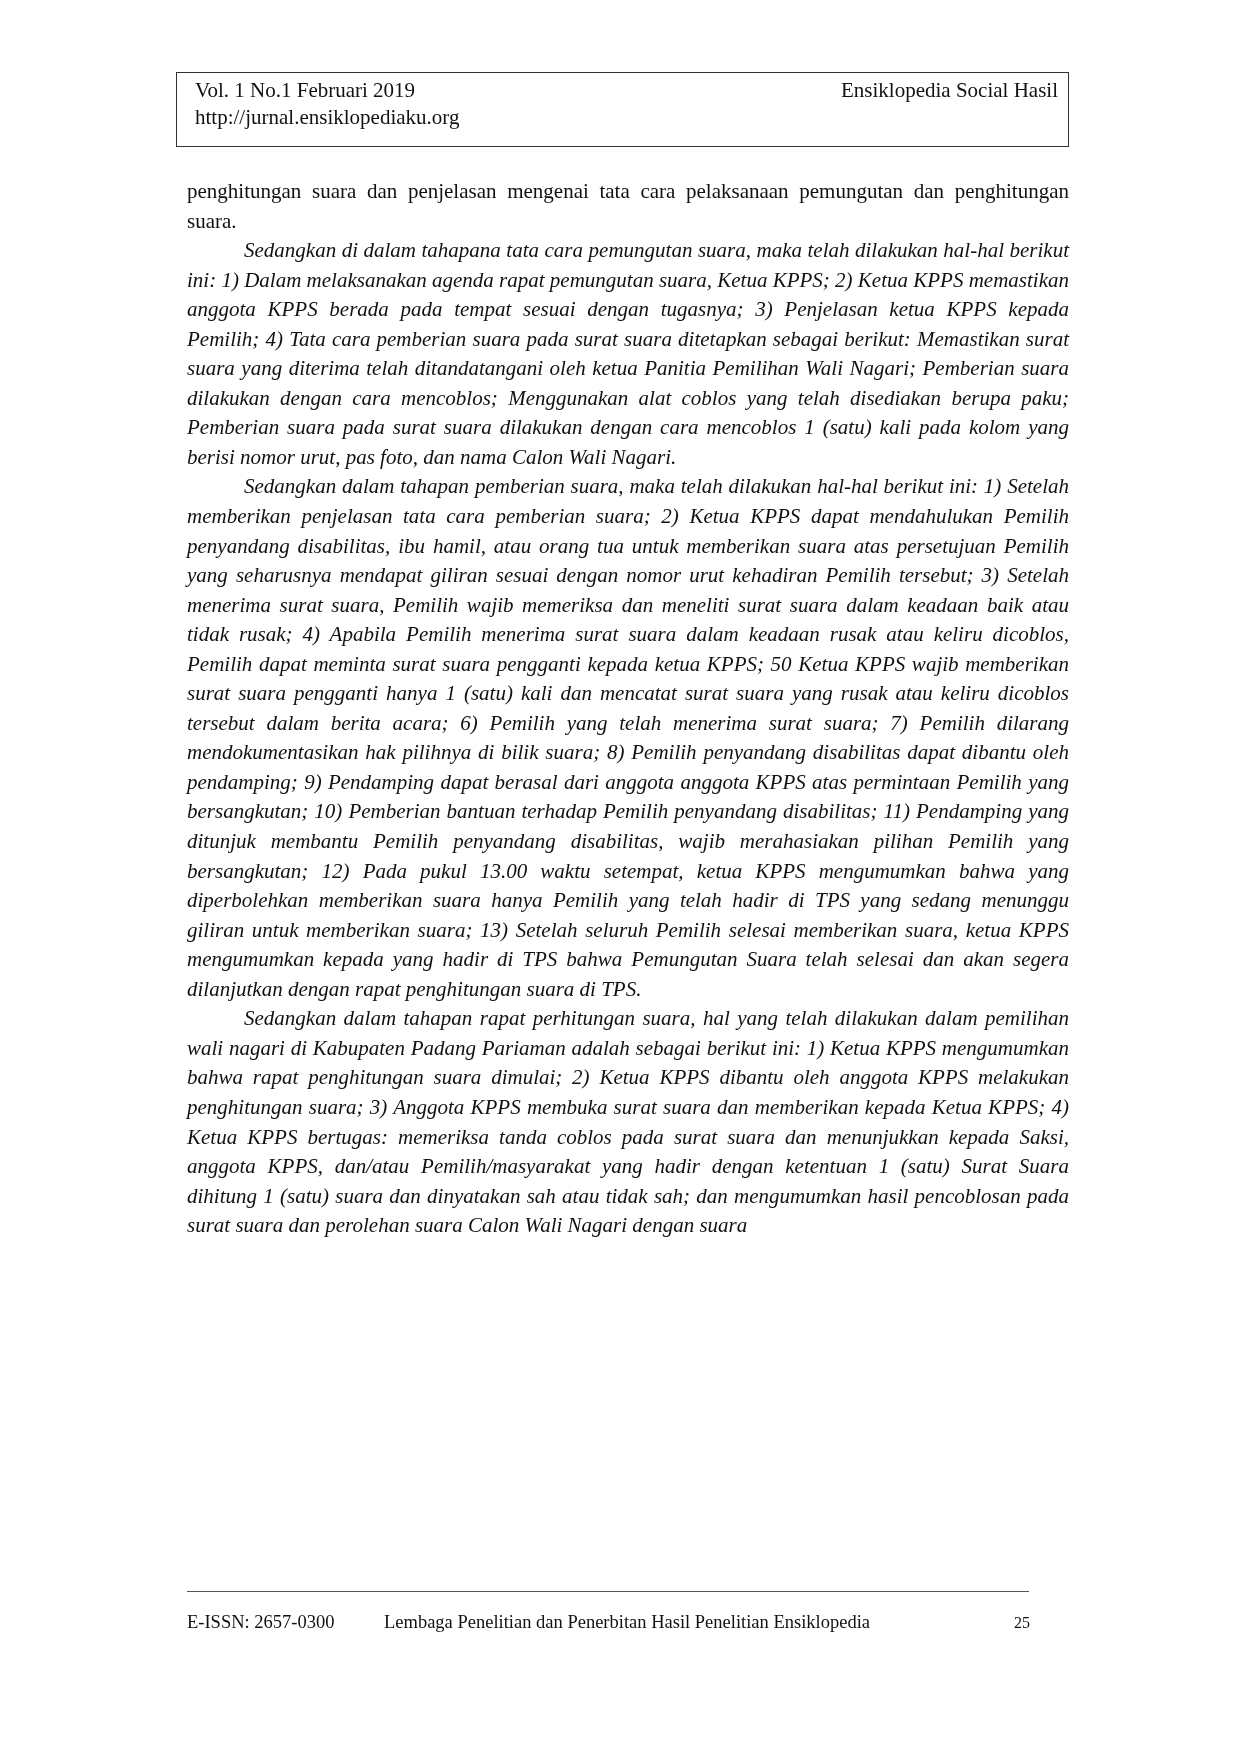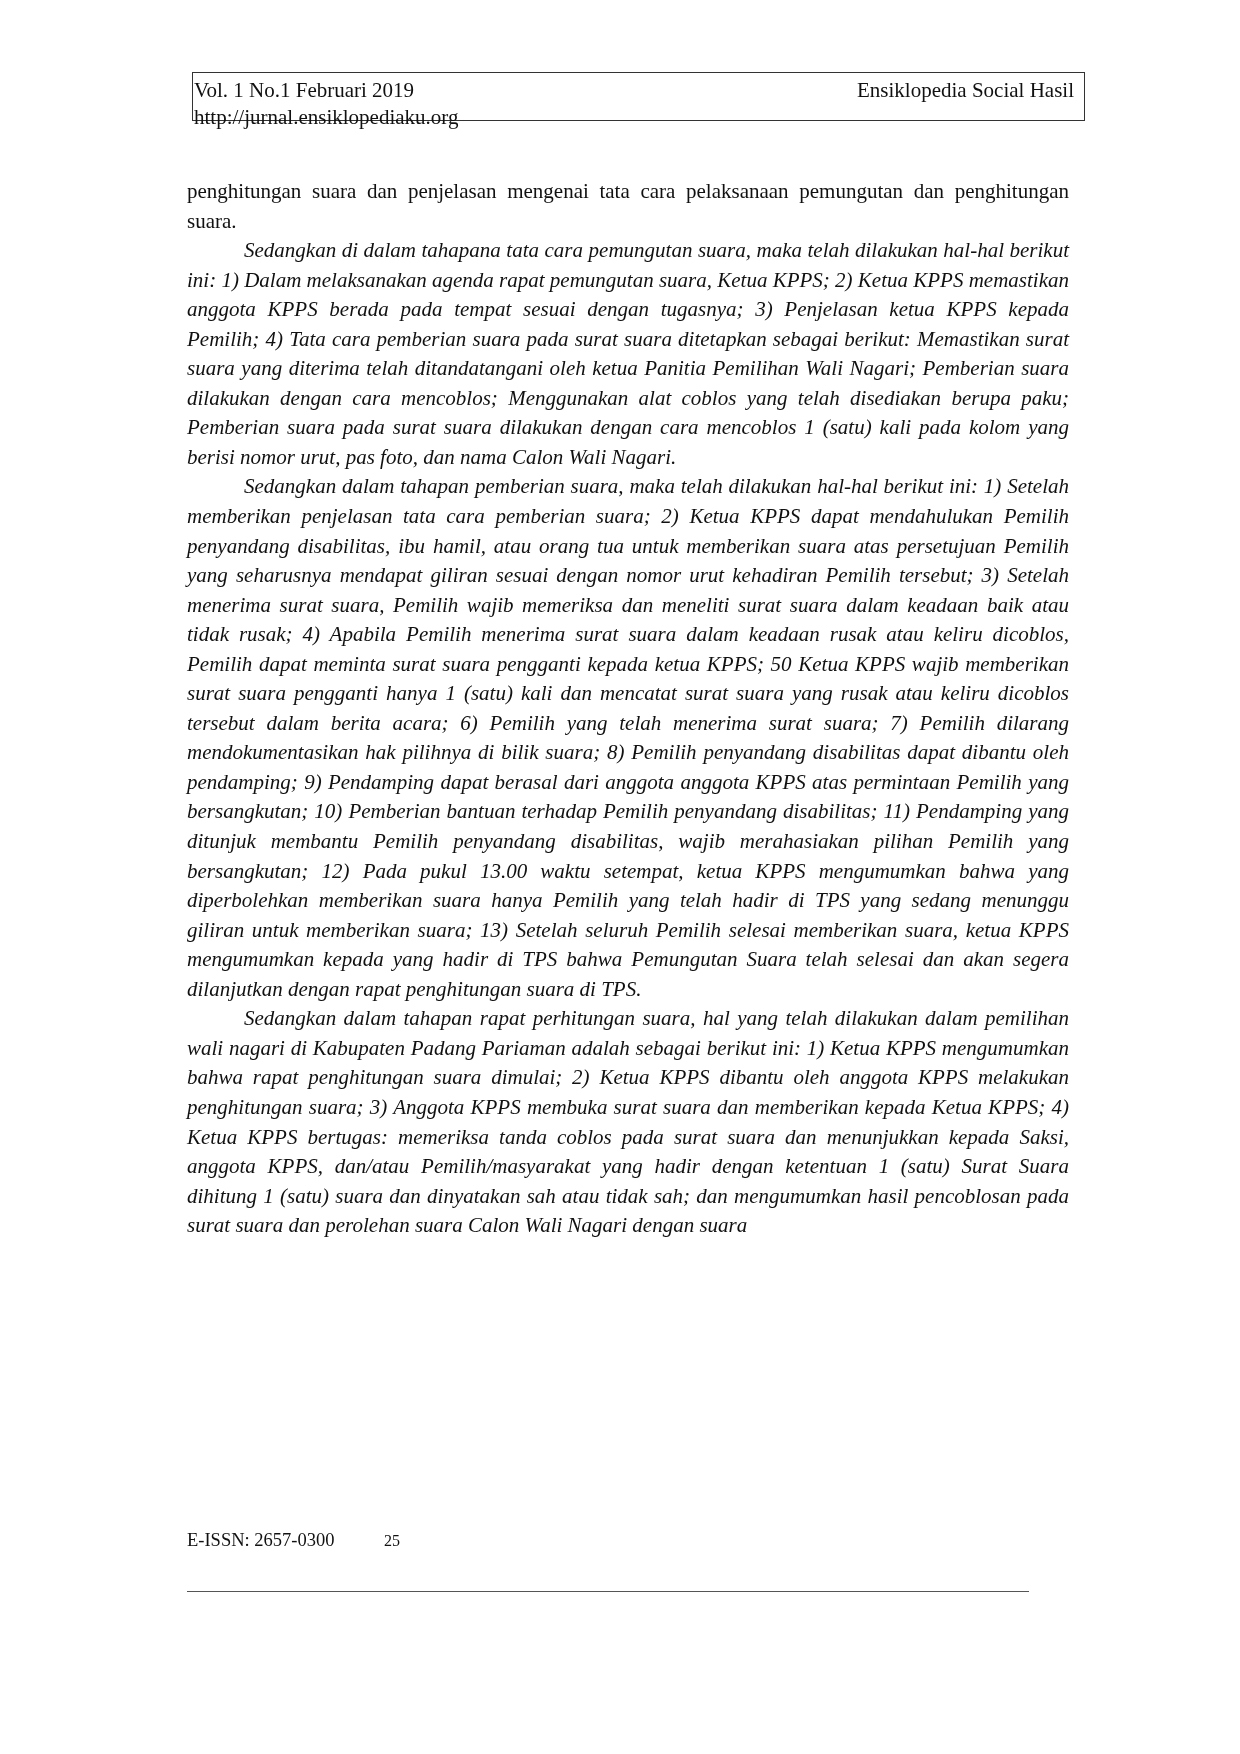--- a/index.html
+++ b/index.html
@@ -13,27 +13,26 @@
       position: relative;
       overflow: hidden;
       font-family: "Liberation Serif", "DejaVu Serif", serif;
       color: #111111;
     }
     .header-box {
       position: absolute;
       left: 176px;
       top: 72px;
       width: 893px;
-      height: 49px;
+      height: 75px;
       border: 1.5px solid #333333;
       box-sizing: border-box;
-      padding: 4px 10px 0 1px;
+      padding: 4px 10px 0 18px;
       font-size: 21px;
       line-height: 27px;
-      margin-left: 16px;
     }
     .header-row {
       display: flex;
       justify-content: space-between;
     }
     .body-text {
       position: absolute;
       left: 187px;
       top: 177px;
       width: 882px;
@@ -53,21 +52,21 @@
       position: absolute;
       left: 187px;
       top: 1591px;
       width: 842px;
       height: 0;
       border-top: 1.5px solid #555555;
     }
     .footer {
       position: absolute;
       left: 187px;
-      top: 1527px;
+      top: 1609px;
       width: 882px;
       font-size: 18.5px;
       line-height: 27px;
     }
     .footer-row {
       display: flex;
       align-items: baseline;
     }
     .footer .eissn { width: 197px; }
     .footer .publisher { width: 630px; }
@@ -94,15 +93,16 @@
   <p class="indent">Sedangkan di dalam tahapana tata cara pemungutan suara, maka telah dilakukan hal-hal berikut ini: 1) Dalam melaksanakan agenda rapat pemungutan suara, Ketua KPPS; 2) Ketua KPPS memastikan anggota KPPS berada  pada  tempat sesuai dengan tugasnya; 3) Penjelasan ketua KPPS kepada Pemilih; 4) Tata cara pemberian suara pada surat suara ditetapkan sebagai berikut: Memastikan surat suara yang diterima telah  ditandatangani oleh ketua Panitia Pemilihan Wali  Nagari; Pemberian suara dilakukan dengan cara  mencoblos; Menggunakan alat coblos yang telah disediakan berupa paku;  Pemberian suara pada surat suara dilakukan  dengan cara mencoblos 1 (satu) kali pada kolom  yang  berisi nomor urut, pas foto, dan nama Calon  Wali Nagari.</p>
   <p class="indent">Sedangkan dalam tahapan pemberian suara, maka telah dilakukan hal-hal berikut ini: 1) Setelah memberikan penjelasan tata cara pemberian  suara; 2) Ketua KPPS dapat mendahulukan Pemilih penyandang  disabilitas, ibu hamil, atau orang tua untuk memberikan  suara atas persetujuan Pemilih yang seharusnya  mendapat giliran sesuai dengan nomor urut kehadiran  Pemilih tersebut; 3) Setelah menerima surat suara, Pemilih wajib  memeriksa dan meneliti surat suara dalam keadaan  baik atau tidak rusak; 4) Apabila Pemilih menerima surat suara dalam keadaan  rusak atau keliru dicoblos, Pemilih dapat meminta surat  suara pengganti kepada ketua KPPS; 50 Ketua KPPS wajib memberikan surat suara pengganti  hanya 1 (satu) kali dan mencatat surat suara yang  rusak atau keliru dicoblos tersebut dalam berita acara; 6) Pemilih yang telah menerima surat suara; 7) Pemilih dilarang mendokumentasikan hak pilihnya di bilik suara; 8) Pemilih penyandang disabilitas dapat dibantu oleh pendamping; 9) Pendamping dapat berasal dari anggota anggota KPPS atas permintaan Pemilih yang bersangkutan; 10) Pemberian bantuan terhadap Pemilih penyandang disabilitas; 11) Pendamping yang ditunjuk membantu Pemilih penyandang disabilitas, wajib merahasiakan pilihan Pemilih yang bersangkutan; 12) Pada pukul 13.00 waktu setempat, ketua KPPS mengumumkan bahwa yang diperbolehkan memberikan suara hanya Pemilih yang telah hadir di TPS yang sedang menunggu giliran untuk memberikan suara; 13) Setelah seluruh Pemilih selesai memberikan suara, ketua KPPS mengumumkan kepada yang hadir di TPS bahwa Pemungutan Suara telah selesai dan akan segera dilanjutkan dengan rapat penghitungan suara di TPS.</p>
   <p class="indent">Sedangkan dalam tahapan rapat perhitungan suara, hal yang telah dilakukan dalam pemilihan wali nagari di Kabupaten Padang Pariaman adalah sebagai berikut ini: 1) Ketua KPPS mengumumkan bahwa rapat penghitungan suara dimulai; 2) Ketua KPPS dibantu oleh anggota KPPS melakukan penghitungan suara; 3) Anggota KPPS membuka surat suara dan memberikan kepada Ketua KPPS; 4) Ketua KPPS bertugas: memeriksa tanda coblos pada surat suara dan  menunjukkan kepada Saksi, anggota KPPS, dan/atau Pemilih/masyarakat yang hadir dengan ketentuan 1 (satu)  Surat Suara dihitung 1 (satu) suara dan dinyatakan sah atau  tidak sah; dan  mengumumkan hasil pencoblosan pada surat suara dan  perolehan suara Calon Wali Nagari dengan suara</p>
 </div>
 
 <div class="footer-rule"></div>
 
 <div class="footer">
   <div class="footer-row">
     <span class="eissn">E-ISSN: 2657-0300</span>
+    <span class="publisher">Lembaga Penelitian dan Penerbitan Hasil Penelitian Ensiklopedia</span>
     <span class="page-number">25</span>
   </div>
 </div>
 
 </body></html>

